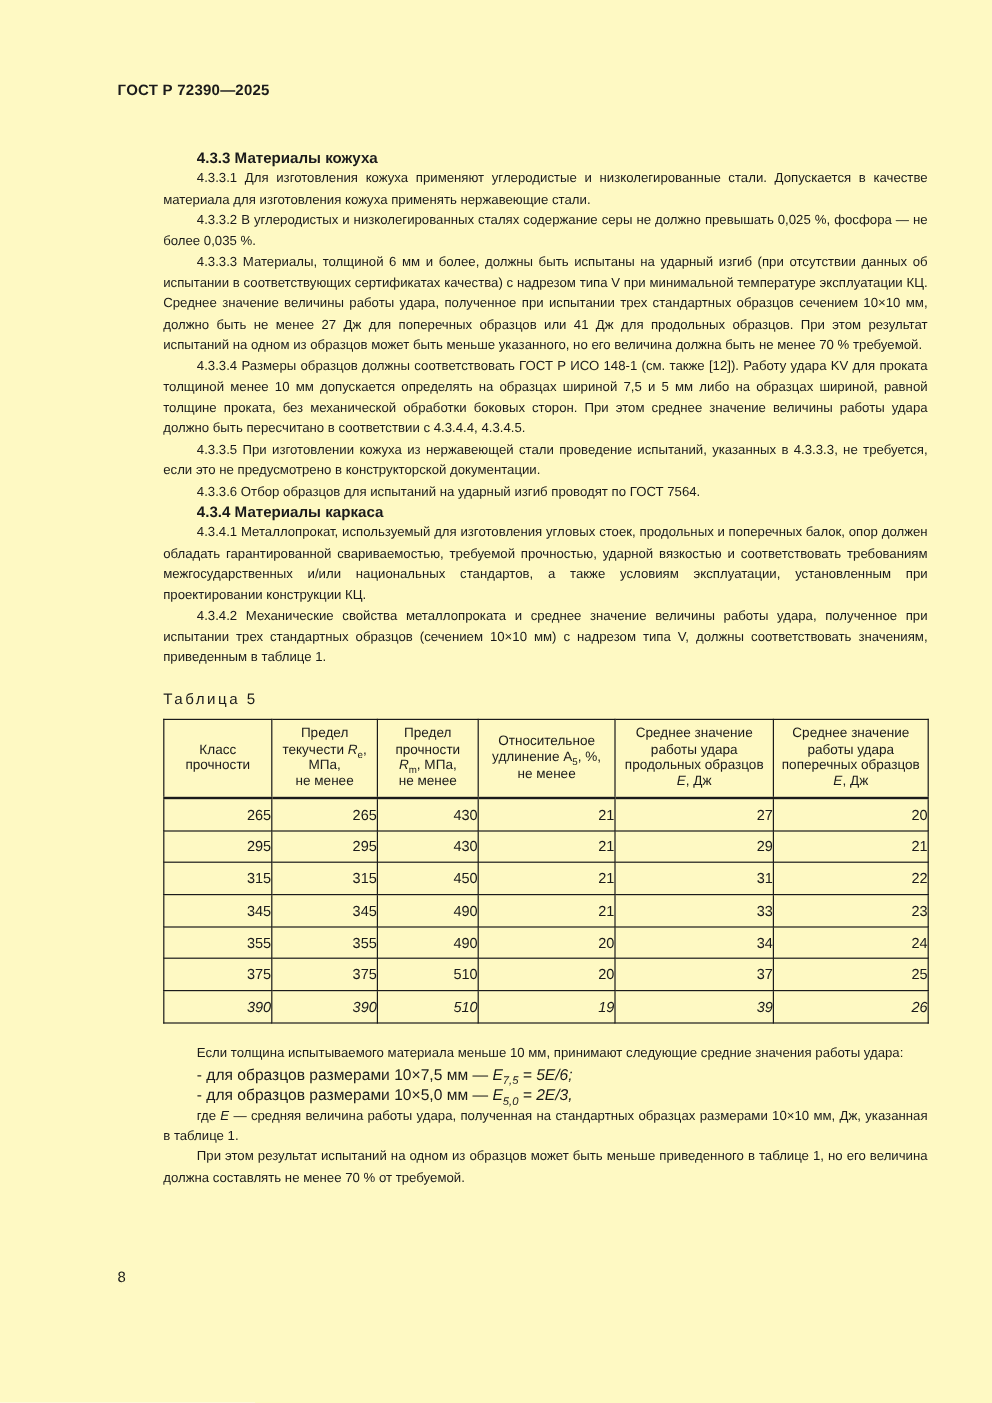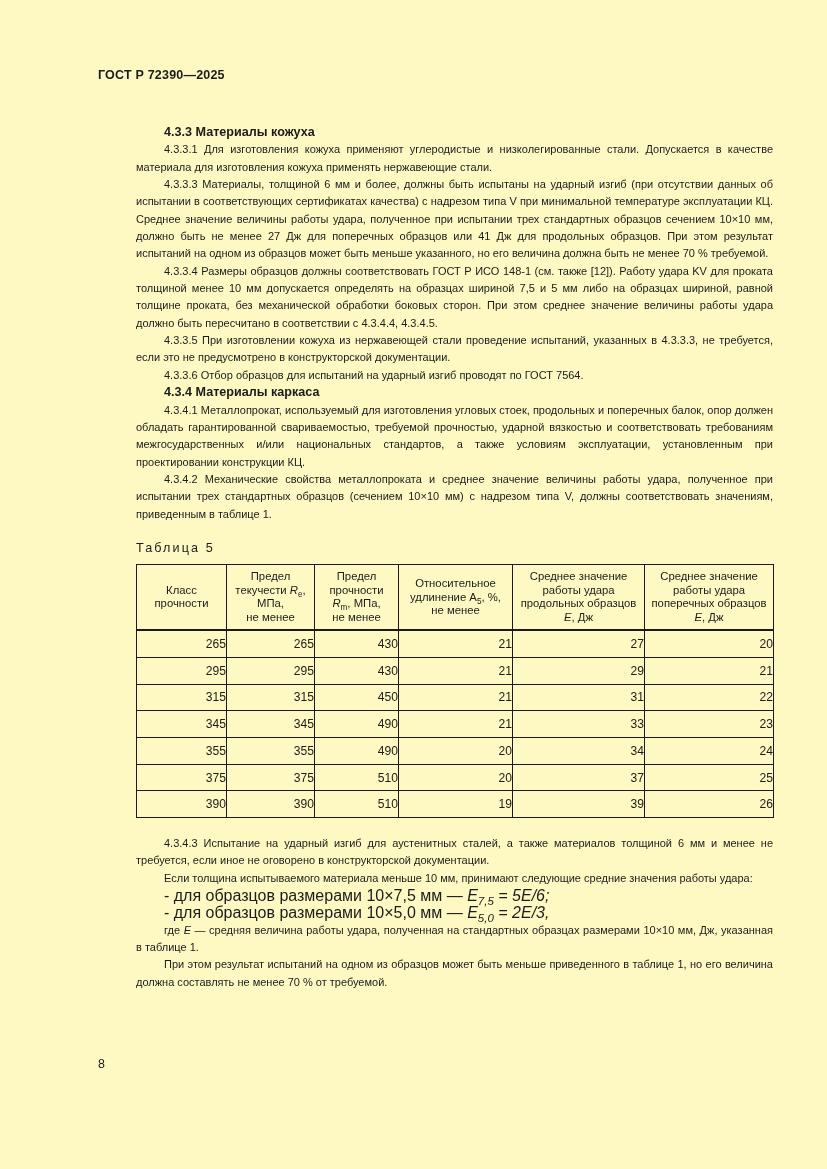--- a/index.html
+++ b/index.html
@@ -50,21 +50,21 @@
   p.head {
     margin: 0;
     font-size: 12.6px;
     line-height: 17.35px;
     font-weight: bold;
     text-indent: 28px;
     text-align: left;
   }
   p.dash {
     margin: 0;
-    font-size: 16px;
+    font-size: 13px;
     line-height: 17.35px;
     text-indent: 28px;
     text-align: left;
   }
   .ital { font-style: italic; }
   sub { font-size: 0.72em; line-height: 0; }
 
   
   .tbl-caption {
     margin: 0;
@@ -91,21 +91,21 @@
     height: 60px;
     line-height: 13.4px;
     padding: 2px 3px;
   }
   table.t1 td {
     height: 25.7px;
     font-size: 12.1px;
     text-align: right;
   }
   table.t1 thead tr th { border-bottom: 2px solid #1b1b1b; }
-  table.t1 tbody tr:last-child td { border-bottom: 1.6px solid #1b1b1b; }
+  table.t1 tbody tr:last-child td { border-bottom: 1.6px solid #1b1b1b; font-style: italic; }
   .gap-m { height: 17px; }
   .gap-cap { height: 7px; }
 
   .pagenum {
     position: absolute;
     left: 98px;
     top: 1057px;
     font-size: 12.4px;
   }
 </style>
@@ -113,20 +113,21 @@
 <body>
 
 <div class="page">
 
   <div class="runhead">ГОСТ Р 72390—2025</div>
 
   <div class="body-block">
 
     <p class="head">4.3.3 Материалы кожуха</p>
     <p class="para">4.3.3.1 Для изготовления кожуха применяют углеродистые и низколегированные стали. Допускается в качестве материала для изготовления кожуха применять нержавеющие стали.</p>
+    <p class="para">4.3.3.2 В углеродистых и низколегированных сталях содержание серы не должно превышать 0,025 %, фосфора — не более 0,035 %.</p>
     <p class="para">4.3.3.3 Материалы, толщиной 6 мм и более, должны быть испытаны на ударный изгиб (при отсутствии данных об испытании в соответствующих сертификатах качества) с надрезом типа V при минимальной температуре эксплуатации КЦ. Среднее значение величины работы удара, полученное при испытании трех стандартных образцов сечением 10×10 мм, должно быть не менее 27 Дж для поперечных образцов или 41 Дж для продольных образцов. При этом результат испытаний на одном из образцов может быть меньше указанного, но его величина должна быть не менее 70 % требуемой.</p>
     <p class="para">4.3.3.4 Размеры образцов должны соответствовать ГОСТ Р ИСО 148-1 (см. также [12]). Работу удара KV для проката толщиной менее 10 мм допускается определять на образцах шириной 7,5 и 5 мм либо на образцах шириной, равной толщине проката, без механической обработки боковых сторон. При этом среднее значение величины работы удара должно быть пересчитано в соответствии с 4.3.4.4, 4.3.4.5.</p>
     <p class="para">4.3.3.5 При изготовлении кожуха из нержавеющей стали проведение испытаний, указанных в 4.3.3.3, не требуется, если это не предусмотрено в конструкторской документации.</p>
     <p class="para">4.3.3.6 Отбор образцов для испытаний на ударный изгиб проводят по ГОСТ 7564.</p>
     <p class="head">4.3.4 Материалы каркаса</p>
     <p class="para">4.3.4.1 Металлопрокат, используемый для изготовления угловых стоек, продольных и поперечных балок, опор должен обладать гарантированной свариваемостью, требуемой прочностью, ударной вязкостью и соответствовать требованиям межгосударственных и/или национальных стандартов, а также условиям эксплуатации, установленным при проектировании конструкции КЦ.</p>
     <p class="para">4.3.4.2 Механические свойства металлопроката и среднее значение величины работы удара, полученное при испытании трех стандартных образцов (сечением 10×10 мм) с надрезом типа V, должны соответствовать значениям, приведенным в таблице 1.</p>
 
     <div class="gap-m"></div>
 
@@ -235,21 +236,20 @@
           <td>510</td>
           <td>19</td>
           <td>39</td>
           <td>26</td>
         </tr>
       </tbody>
     </table>
 
     <div class="gap-m"></div>
 
-    <p class="para">4.3.4.3 Испытание на ударный изгиб для аустенитных сталей, а также материалов толщиной 6 мм и менее не требуется, если иное не оговорено в конструкторской документации.</p>
     <p class="para">Если толщина испытываемого материала меньше 10 мм, принимают следующие средние значения работы удара:</p>
 
     <p class="dash">
       <span>- для образцов размерами 10×7,5 мм — </span><span class="ital">E</span><sub class="ital">7,5</sub><span class="ital"> = 5E/6;</span>
     </p>
     <p class="dash">
       <span>- для образцов размерами 10×5,0 мм — </span><span class="ital">E</span><sub class="ital">5,0</sub><span class="ital"> = 2E/3,</span>
     </p>
 
     <p class="para">

